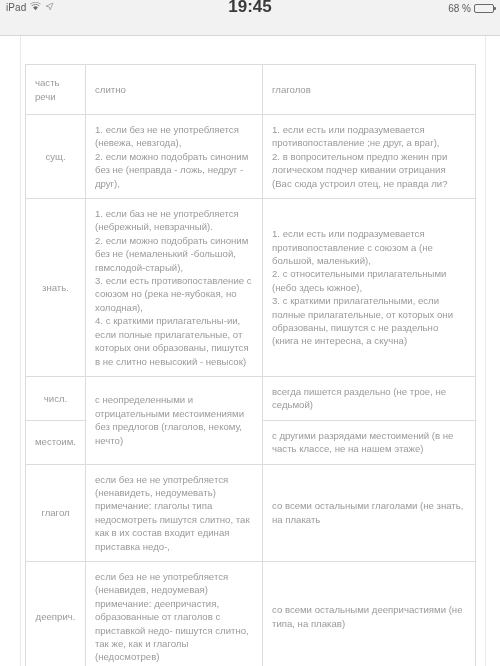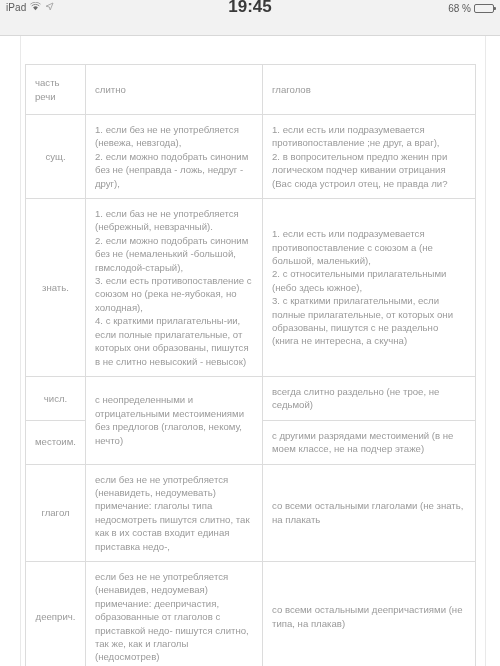--- a/index.html
+++ b/index.html
@@ -215,26 +215,26 @@
 3. если есть противопоставление с союзом но (река не-яубокая, но холодная),
 4. с краткими прилагательны-ии, если полные прилагательные, от которых они образованы, пишутся в не слитно невысокий - невысок)</td>
         <td class="body-mid">1. если есть или подразумевается противопоставление с союзом а (не большой, маленький),
 2. с относительными прилагательными (небо здесь южное),
 3. с краткими прилагательными, если полные прилагательные, от которых они образованы, пишутся с не раздельно (книга не интересна, а скучна)</td>
       </tr>
 
       <tr>
         <td class="pos-cell">числ.</td>
         <td class="body-mid" rowspan="2">с неопределенными и отрицательными местоимениями без предлогов (глаголов, некому, нечто)</td>
-        <td class="body-mid">всегда слитно раздельно (не трое, не седьмой)</td>
+        <td class="body-mid">всегда пишется раздельно (не трое, не седьмой)</td>
       </tr>
 
       <tr>
         <td class="pos-cell">местоим.</td>
-        <td class="body-mid">с другими разрядами местоимений (в не моем классе, не на подчер этаже)</td>
+        <td class="body-mid">с другими разрядами местоимений (в не часть классе, не на нашем этаже)</td>
       </tr>
 
       <tr>
         <td class="pos-cell">глагол</td>
         <td class="body-mid">если без не не употребляется (ненавидеть, недоумевать) примечание: глаголы типа недосмотреть пишутся слитно, так как в их состав входит единая приставка недо-,</td>
         <td class="body-mid">со всеми остальными глаголами (не знать, на плакать</td>
       </tr>
 
       <tr>
         <td class="pos-cell">дееприч.</td>

